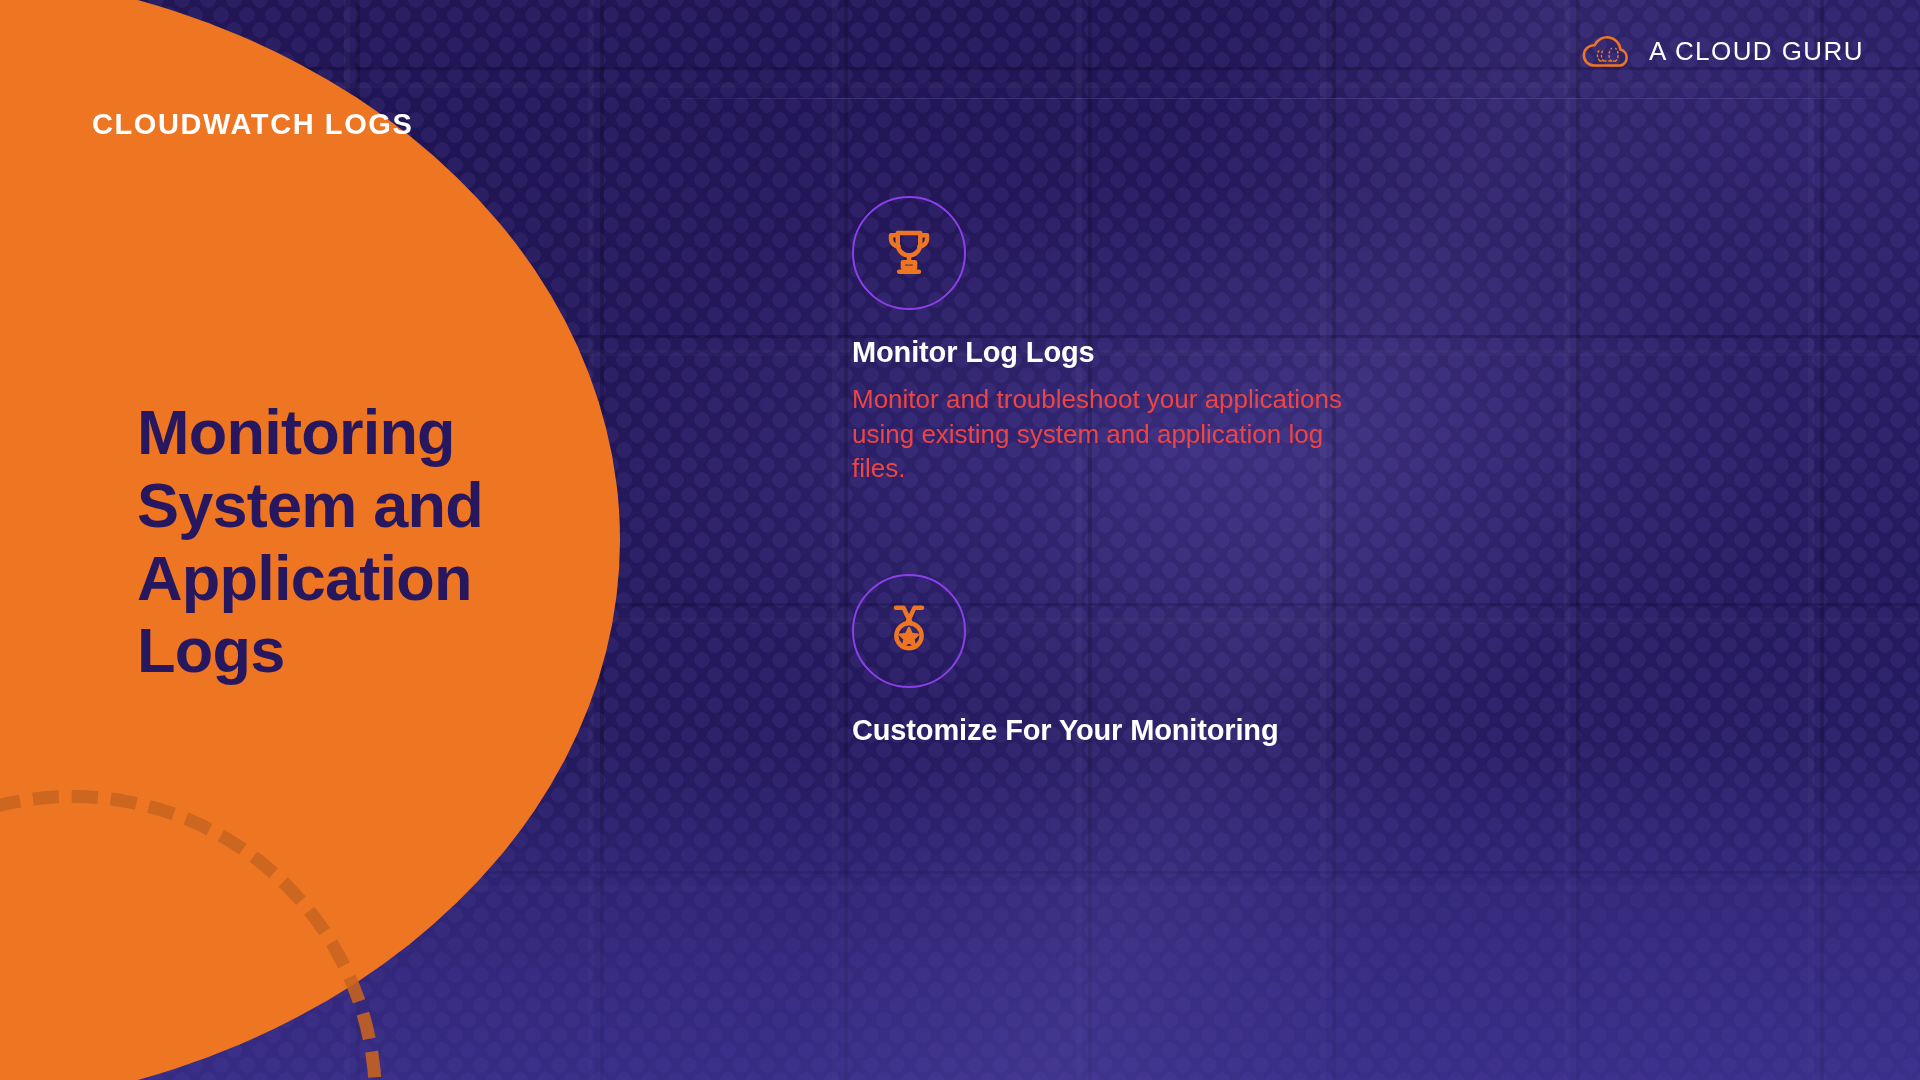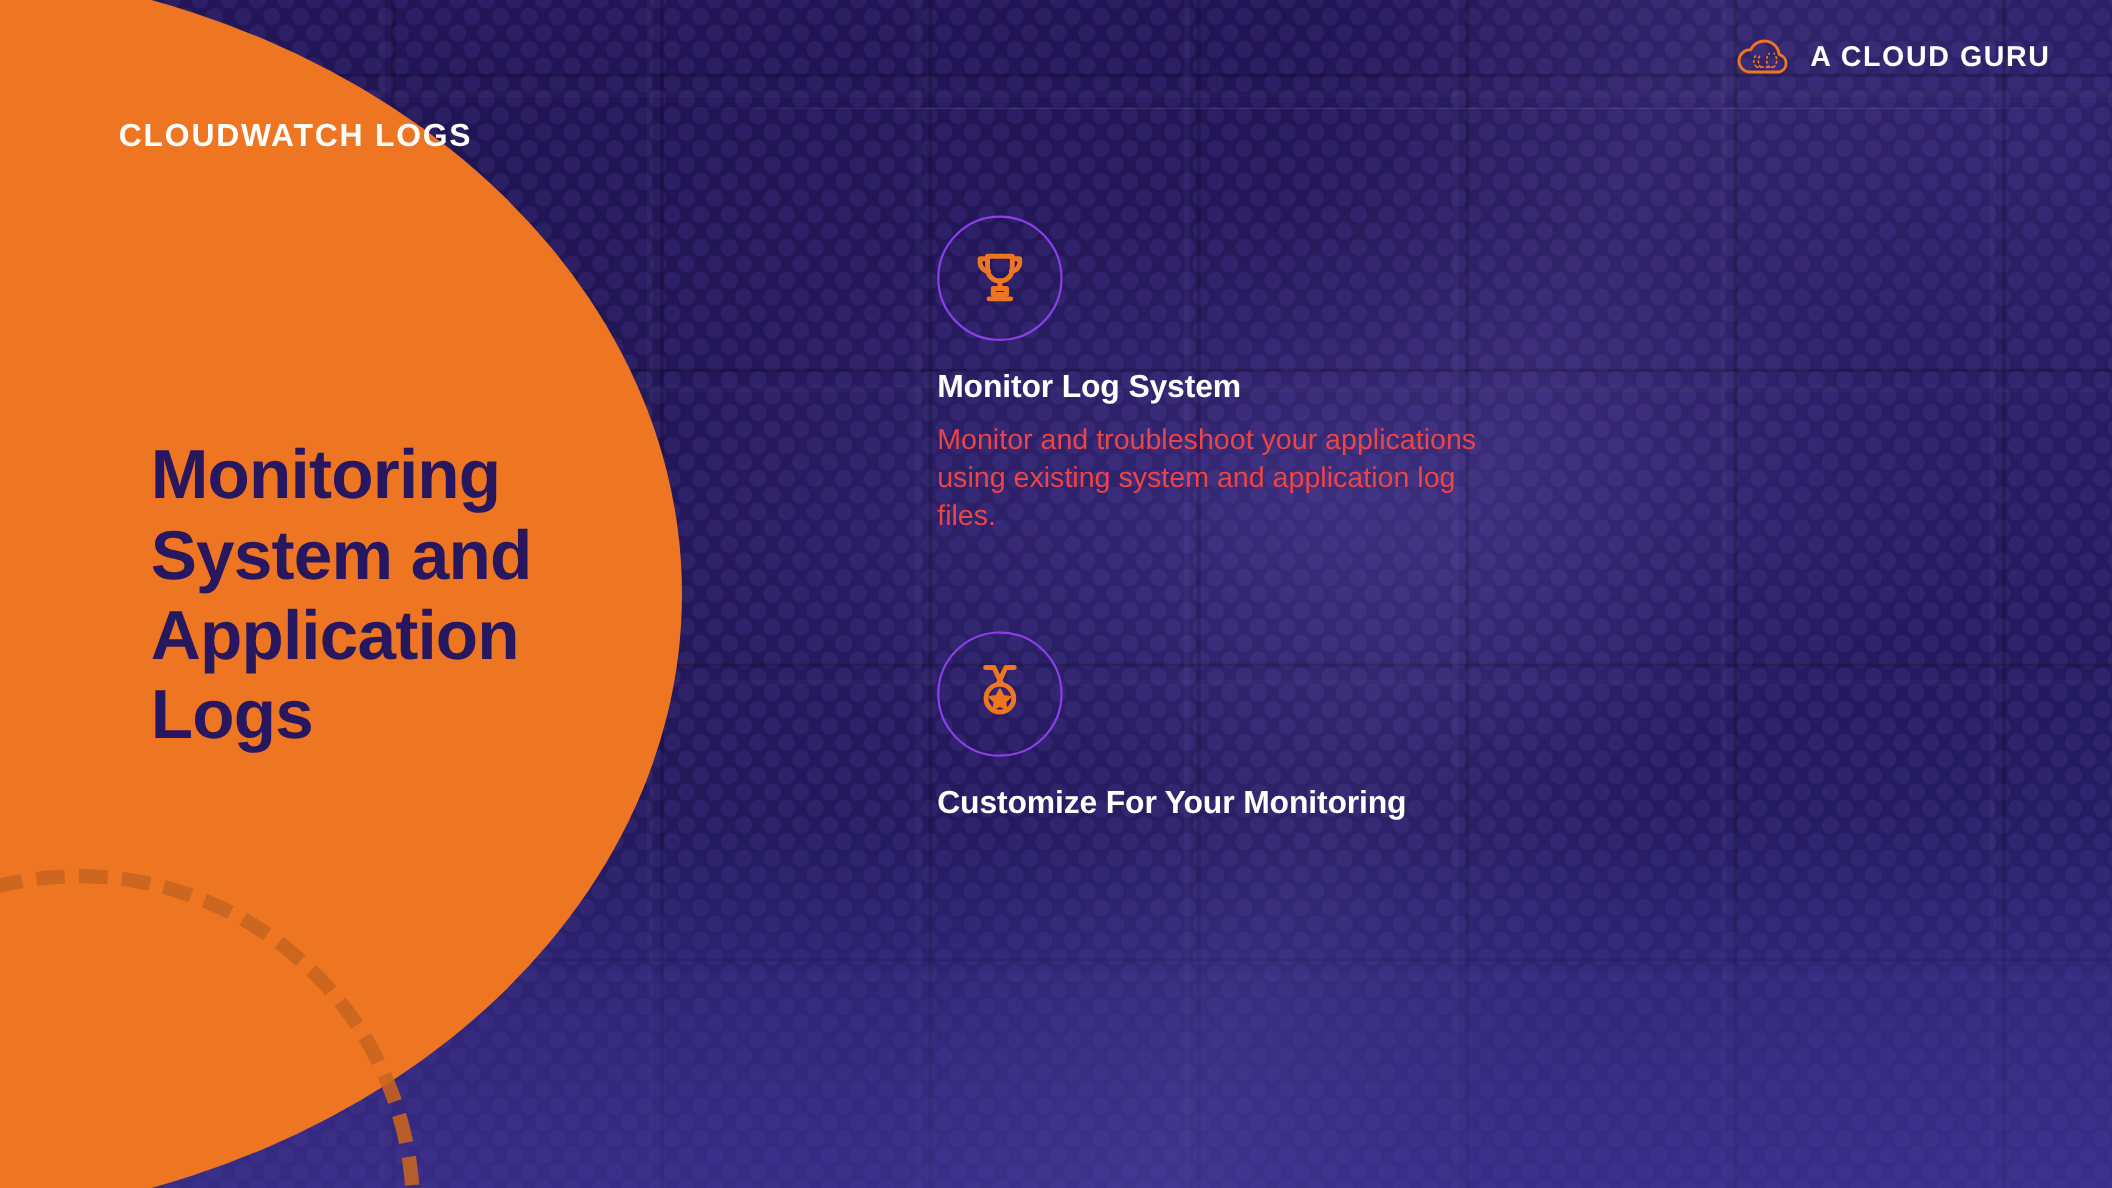--- a/index.html
+++ b/index.html
@@ -64,41 +64,41 @@
   #dashed-arc {
     position:absolute; left:-238px; bottom:-330px;
     width:620px; height:620px;
     border-radius:50%;
     border:13px dashed #C9641F;
     opacity:.88;
   }
 
   
   #eyebrow {
-    position:absolute; top:108px; left:108px;
+    position:absolute; top:108px; left:92px;
     color:#FFFFFF;
     font-size:29px; font-weight:bold;
     letter-spacing:.055em;
   }
   #headline {
     position:absolute; top:396px; left:92px; width:470px;
     color:#27175E;
     font-size:63px; font-weight:bold;
     line-height:1.155;
     letter-spacing:-.012em;
     margin-left:45px;
   }
 
   
   #logo {
     position:absolute; top:30px; right:56px;
     display:flex; align-items:center; gap:14px;
   }
   #logo-text {
-    color:#FFFFFF; font-size:26px; font-weight:bold; letter-spacing:.055em;
+    color:#FFFFFF; font-size:26px; font-weight:normal; letter-spacing:.055em;
   }
 
   
   #cards { position:absolute; top:196px; left:852px; width:520px; }
   .card + .card { margin-top:88px; }
   .icon-ring {
     width:114px; height:114px; border-radius:50%;
     border:2px solid #8B3FE8;
     display:flex; align-items:center; justify-content:center;
     margin-bottom:26px;
@@ -154,21 +154,21 @@
         <svg width="54" height="54" viewBox="0 0 24 24" fill="none" stroke="#EE7623" stroke-width="2" stroke-linecap="round" stroke-linejoin="round" aria-hidden="true">
           <path d="M7 4h10v5a5 5 0 0 1-10 0V4z"></path>
           <path d="M7 5H4v1.8A3.4 3.4 0 0 0 7.4 10"></path>
           <path d="M17 5h3v1.8A3.4 3.4 0 0 1 16.6 10"></path>
           <path d="M12 14v3"></path>
           <path d="M9.3 17h5.4v2.4H9.3z"></path>
           <path d="M7.6 21.2h8.8"></path>
         </svg>
       </span>
     </div>
-    <div class="card-title">Monitor Log System</div>
+    <div class="card-title">Monitor Log Logs</div>
     <div class="card-desc">Monitor and troubleshoot your applications using existing system and application log files.</div>
   </div>
 
   <div class="card">
     <div class="icon-ring">
       <span>
         <svg width="54" height="54" viewBox="0 0 24 24" fill="none" stroke="#EE7623" stroke-width="2" stroke-linecap="round" stroke-linejoin="round" aria-hidden="true">
           <path d="M6.2 2.6h3.4L12.6 9"></path>
           <path d="M17.8 2.6h-3.4L11.4 9"></path>
           <circle cx="12" cy="15" r="5.6"></circle>

